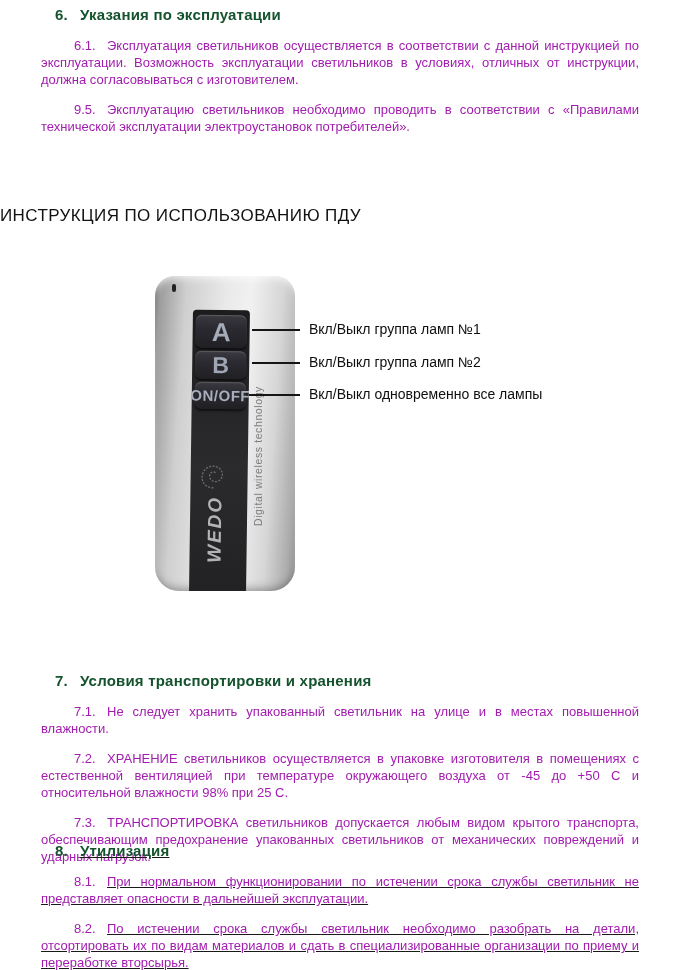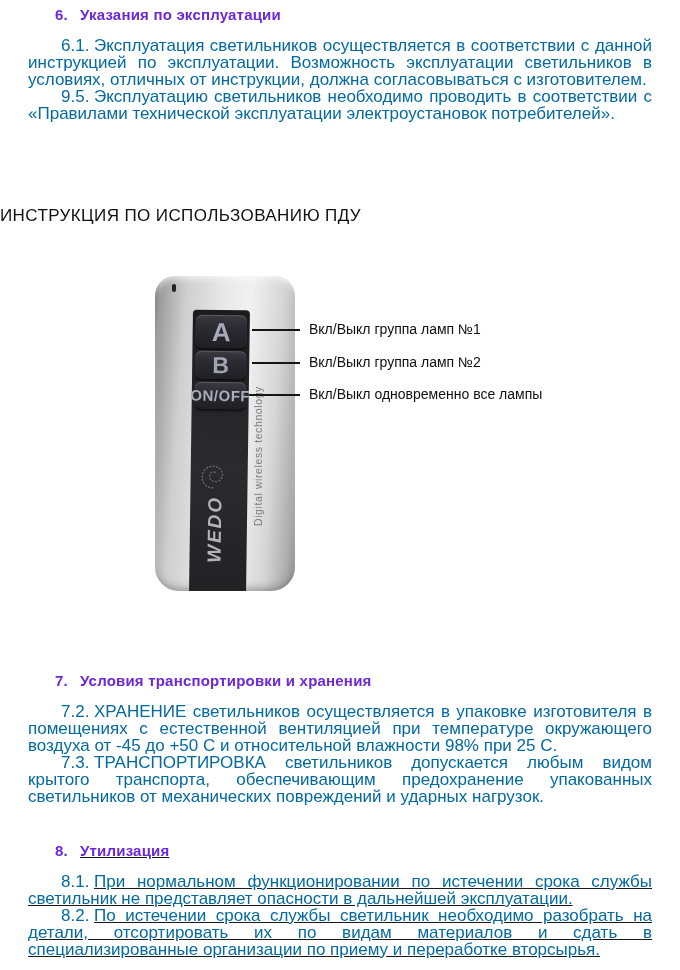--- a/index.html
+++ b/index.html
@@ -9,27 +9,27 @@
     font-family:"Liberation Sans", sans-serif;
     color:#1a1a1a;
     position:relative;
     overflow:hidden;
   }
   .doc{position:absolute;inset:0;}
 
   
   .text-block{position:absolute;left:28px;width:624px;}
   .text-block h2{
-    font-size:15px;font-weight:bold;color:#6d28d9;
+    font-size:15px;font-weight:bold;color:#14532d;
     margin:0 0 14px 27px;letter-spacing:.2px;
   }
   .hnum{display:inline-block;width:25px;}
   .text-block p{
-    margin:0;font-size:17px;line-height:17px;
-    text-align:justify;text-indent:33px;color:#0369a1;
+    margin:13px;font-size:13px;line-height:17px;
+    text-align:justify;text-indent:33px;color:#a21caf;
   }
   .pnum{display:inline-block;width:33px;text-indent:0;}
 
   
   .fig-title{
     position:absolute;top:206px;left:0;width:660px;
     text-align:left;font-size:17px;color:#111;
     letter-spacing:.4px;font-weight:500;
   }
 
@@ -134,20 +134,21 @@
     <div class="callout-line line2"></div>
     <div class="callout-label lab2">Вкл/Выкл группа ламп №2</div>
   </div>
   <div class="callout">
     <div class="callout-line line3"></div>
     <div class="callout-label lab3">Вкл/Выкл одновременно все лампы</div>
   </div>
 
   <section class="text-block sec7">
     <h2><span class="hnum">7.</span><span>Условия транспортировки и хранения</span></h2>
+    <p><span class="pnum">7.1.</span><span>Не следует хранить упакованный светильник на улице и в местах повышенной влажности.</span></p>
     <p><span class="pnum">7.2.</span><span>ХРАНЕНИЕ светильников осуществляется в упаковке изготовителя в помещениях с естественной вентиляцией при температуре окружающего воздуха от -45 до +50 С и относительной влажности 98% при 25 С.</span></p>
     <p><span class="pnum">7.3.</span><span>ТРАНСПОРТИРОВКА светильников допускается любым видом крытого транспорта, обеспечивающим предохранение упакованных светильников от механических повреждений и ударных нагрузок.</span></p>
   </section>
 
   <section class="text-block sec8">
     <h2><span class="hnum">8.</span><span>Утилизация</span></h2>
     <p><span class="pnum">8.1.</span><span>При нормальном функционировании по истечении срока службы светильник не представляет опасности в дальнейшей эксплуатации.</span></p>
     <p><span class="pnum">8.2.</span><span>По истечении срока службы светильник необходимо разобрать на детали, отсортировать их по видам материалов и сдать в специализированные организации по приему и переработке вторсырья.</span></p>
   </section>
 

